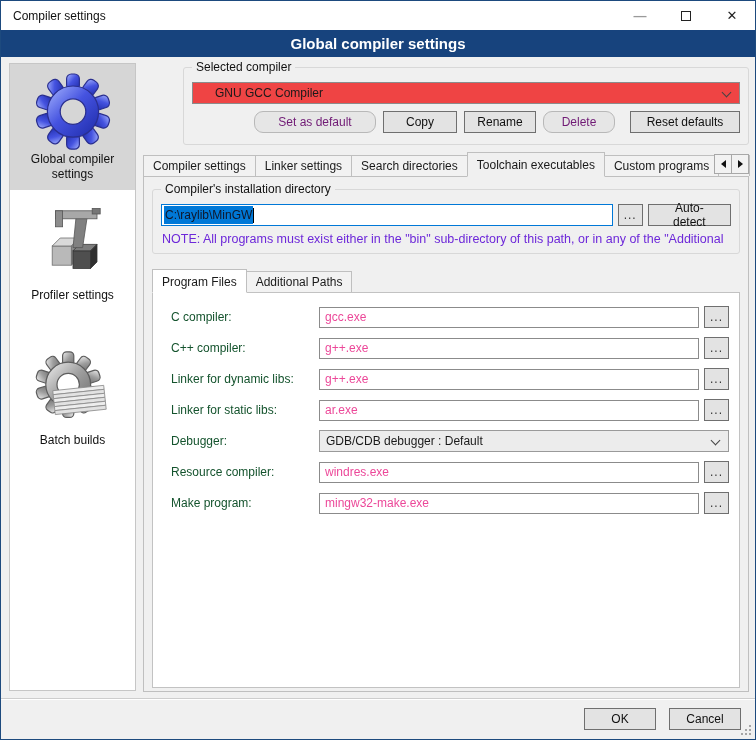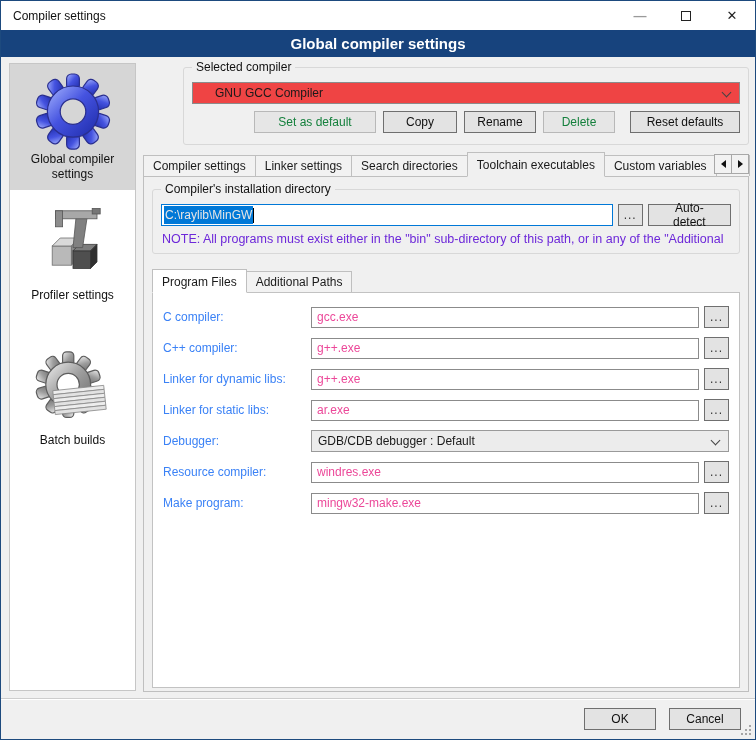--- a/index.html
+++ b/index.html
@@ -40,21 +40,21 @@
   .combo { position:relative; height:22px; border:1px solid #8b8b8b; background:#ef4444;
            line-height:20px; padding:0 24px 0 22px; }
   .chev { position:absolute; right:9px; top:6px; width:7px; height:7px;
           border-right:1.6px solid #444; border-bottom:1.6px solid #444;
           transform:rotate(45deg); }
 
   .btnrow { margin-top:7px; display:flex; justify-content:flex-end; gap:7px; }
   .btn { height:22px; background:#e3e3e3; border:1px solid #6f6f6f; font-size:12px;
          color:#111; display:inline-flex; align-items:center; justify-content:center;
          padding:0 10px; font-family:"Liberation Sans",sans-serif; }
-  .btn.disabled { border-color:#b8b8b8; color:#15803d; background:#e6e6e6; }
+  .btn.disabled { border-color:#b8b8b8; color:#701a75; background:#e6e6e6;border-radius:9px; }
   .btn.w-setdef { min-width:122px; } .btn.w-copy{min-width:74px;} .btn.w-ren{min-width:72px;}
   .btn.w-del{min-width:72px;} .btn.w-reset{min-width:110px; margin-left:8px;}
 
   
   .tabs { display:flex; align-items:flex-end; margin-top:6px; position:relative; z-index:2; height:25px; }
   .tab { padding:2px 9px 3px; border:1px solid #bfbfbf; border-bottom:none; background:#f2f2f2;
          margin-right:-1px; white-space:nowrap; height:21px; line-height:16px; }
   .tab.active { background:#f0f0f0; height:25px; padding-top:4px; border-bottom:1px solid #f0f0f0;
                 margin-bottom:-1px; z-index:3; }
   .tab.clip { max-width:42px; overflow:hidden; }
@@ -66,34 +66,34 @@
   .tri-r { width:0;height:0;border-top:4px solid transparent;border-bottom:4px solid transparent;
            border-left:5px solid #111; }
 
   .page { border:1px solid #bfbfbf; background:#f0f0f0; height:516px; padding:8px; position:relative; z-index:1; }
 
   
   .install { margin-top:4px; padding:14px 8px 4px; }
   .pathrow { display:flex; align-items:center; gap:5px; }
   .pathbox { width:452px; height:22px; border:1px solid #0078d7; background:#fff;
              padding:1px 2px; display:flex; align-items:center; overflow:hidden; }
-  .pathbox .sel { background:#0078d7; color:#e5e5e5; padding:1px 1px; line-height:16px; }
+  .pathbox .sel { background:#0078d7; color:#0f172a; padding:1px 1px; line-height:16px; }
   .caret { width:1px; height:15px; background:#000; }
   .mini-btn { width:25px; height:22px; padding:0; color:#333; letter-spacing:1px; }
   .auto-btn { min-width:78px; }
   .note { color:#6d28d9; margin:6px 1px 3px; white-space:nowrap; overflow:hidden; font-size:12.5px; }
 
   
   .subtabs { display:flex; align-items:flex-end; margin-top:14px; height:24px; position:relative; z-index:2; }
   .subpanel { background:#fff; border:1px solid #c2c2c2; padding:13px 10px 10px; height:396px;
               position:relative; z-index:1; }
   .subtabs .tab.active { background:#fff; border-bottom:1px solid #fff; height:24px; }
 
   .frow { display:flex; align-items:center; margin-bottom:9px; }
-  .frow .flabel { width:148px; flex:none; color:#3b82f6; }
+  .frow .flabel { width:148px; flex:none; color:#14532d;margin-left:8px; }
   .fctl { flex:1; display:flex; align-items:center; }
   .tbox { flex:1; height:21px; border:1px solid #8b8b8b; background:#fff; padding:0 5px;
           line-height:19px; color:#ec4899; }
   .browse { margin-left:5px; flex:none; }
   .fcombo { flex:1; position:relative; height:22px; border:1px solid #9a9a9a; background:#ececec;
             line-height:20px; padding:0 24px 0 6px; }
 
   
   .footer { position:absolute; left:0; right:0; bottom:0; height:41px; background:#f0f0f0;
             border-top:1px solid #cdcdcd; box-shadow:inset 0 1px 0 #ffffff;
@@ -218,21 +218,21 @@
         <button class="btn disabled w-del">Delete</button>
         <button class="btn w-reset">Reset defaults</button>
       </div>
     </div>
 
     <div class="tabs">
       <div class="tab">Compiler settings</div>
       <div class="tab">Linker settings</div>
       <div class="tab">Search directories</div>
       <div class="tab active">Toolchain executables</div>
-      <div class="tab">Custom variables</div>
+      <div class="tab">Custom programs</div>
       <div class="tab clip">Build</div>
       <div class="tab-scroll">
         <div class="tsbtn">
             <span class="tri-l"></span>
           </div>
         <div class="tsbtn">
             <span class="tri-r"></span>
           </div>
       </div>
     </div>

